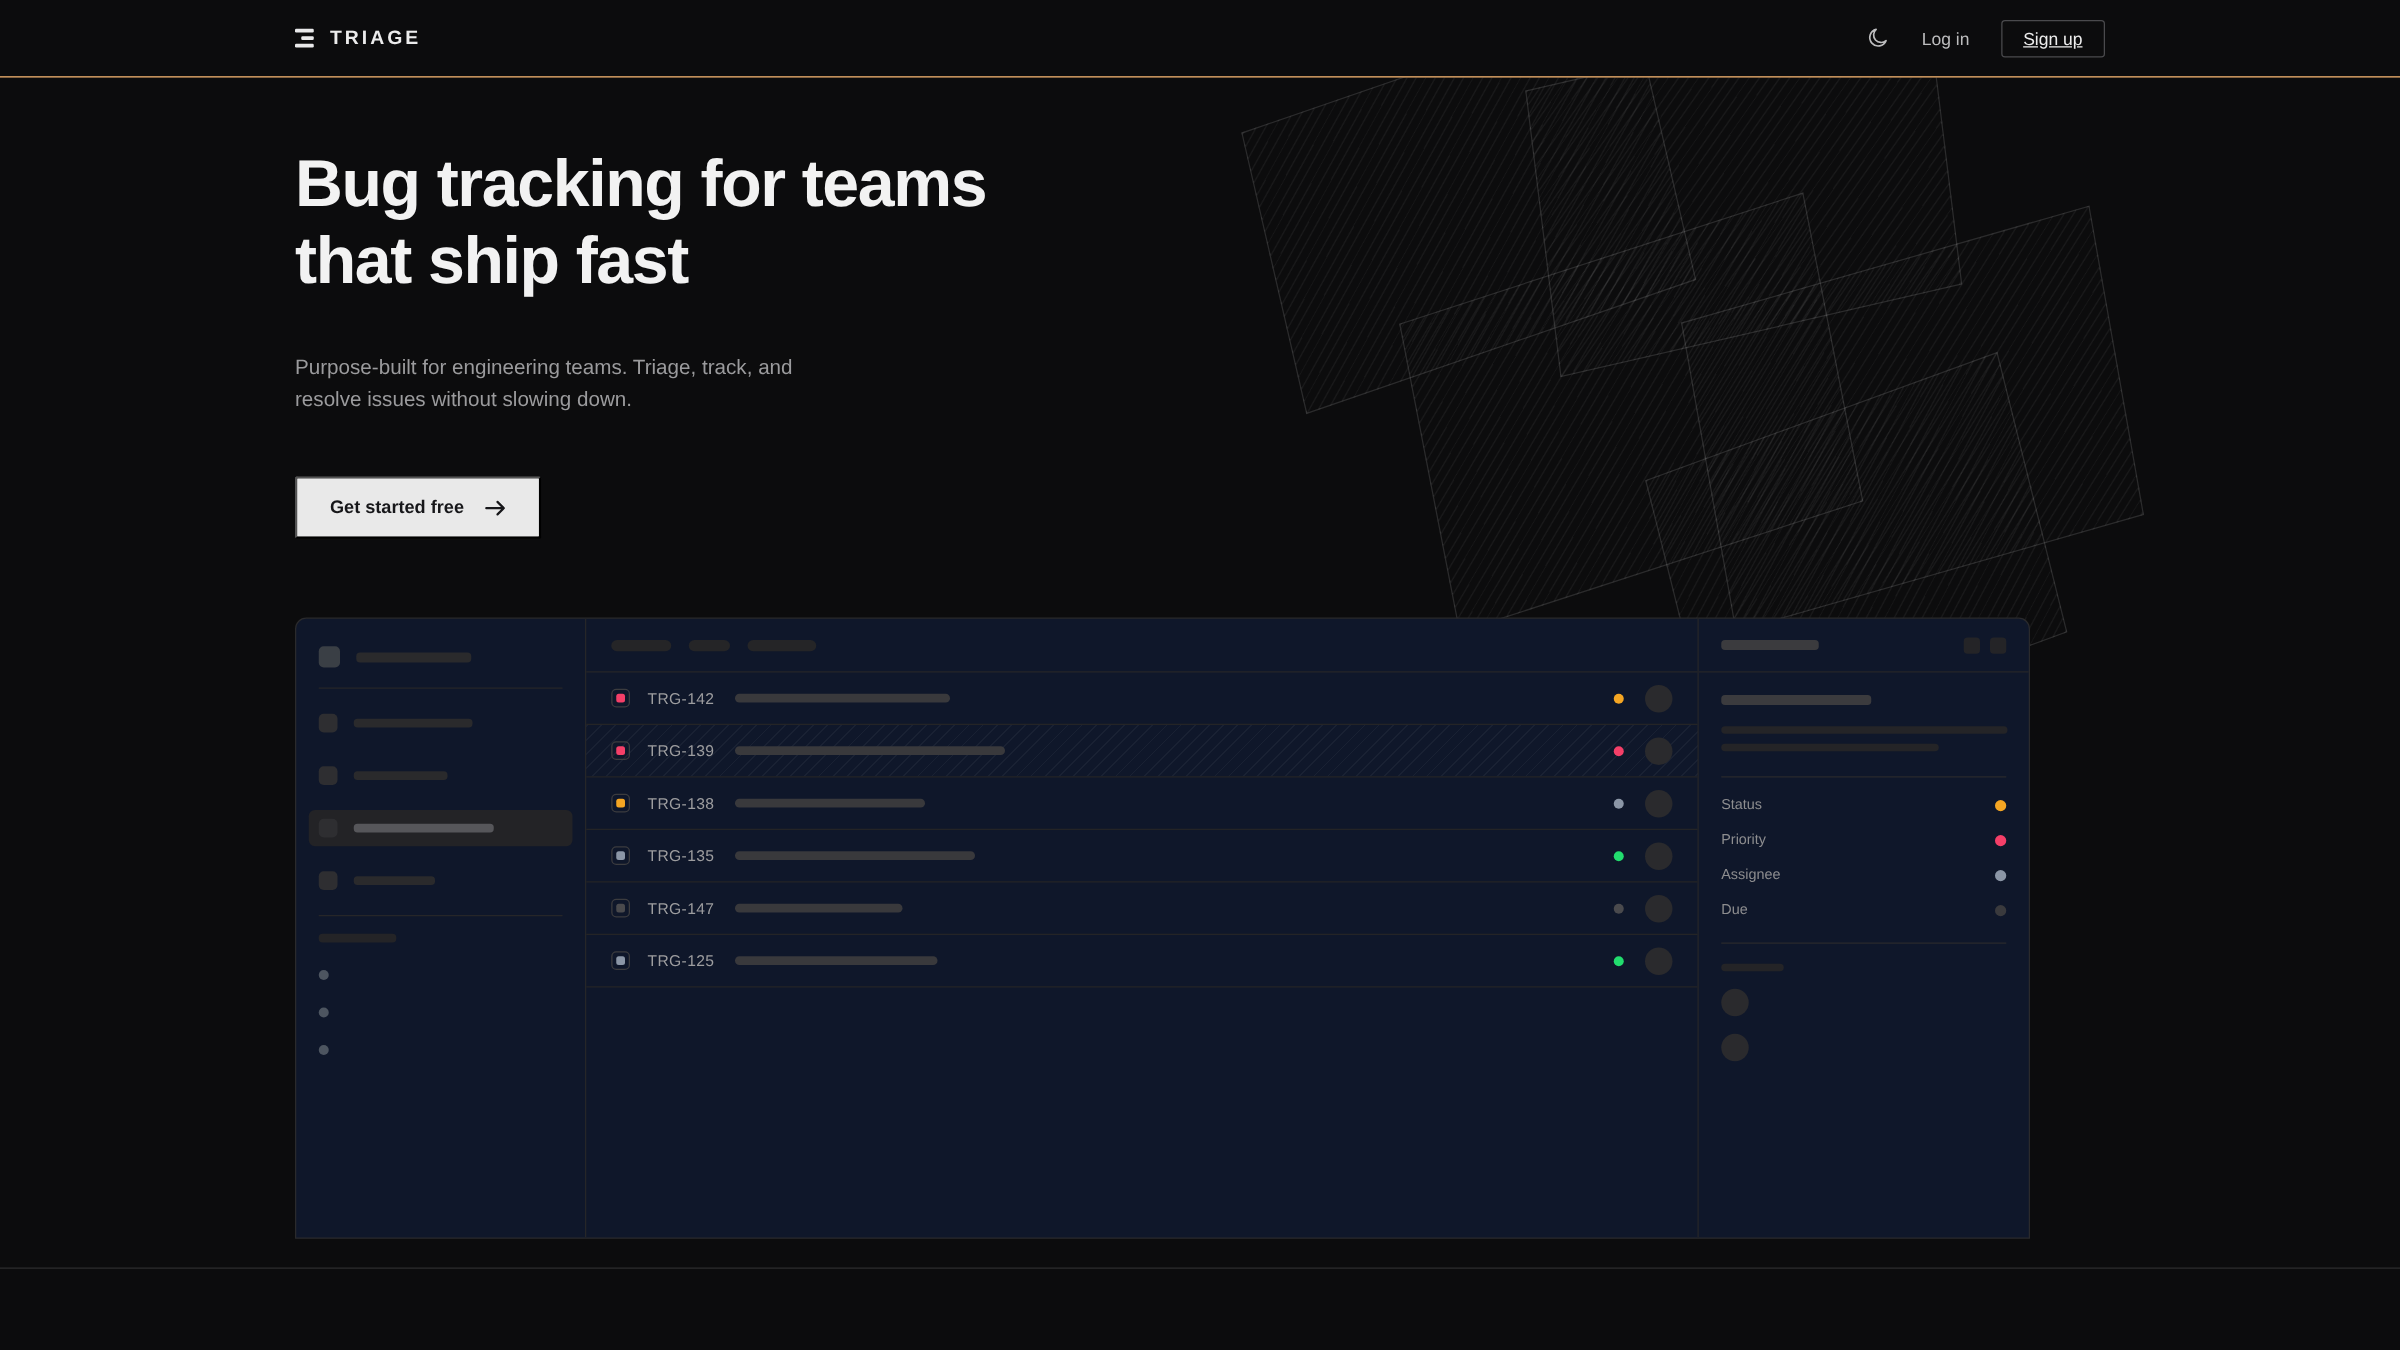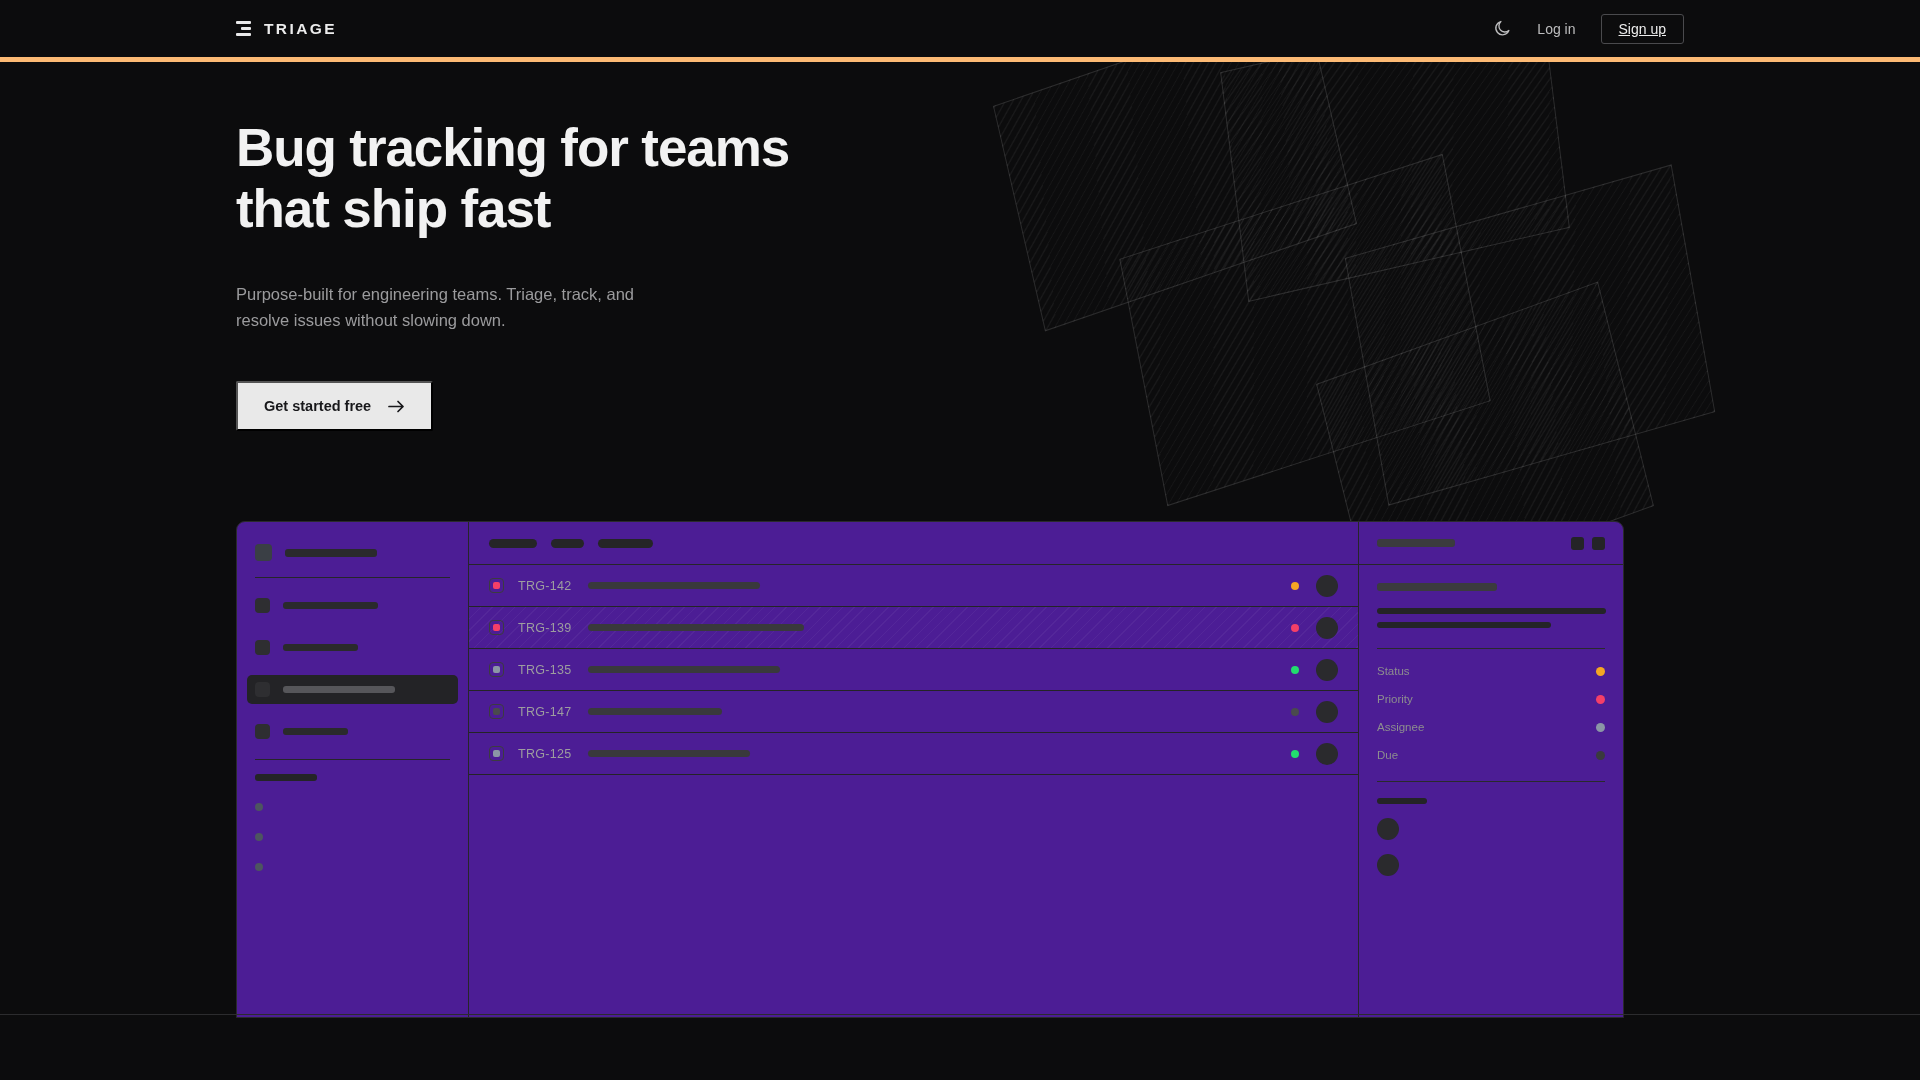--- a/index.html
+++ b/index.html
@@ -27,21 +27,21 @@
   .p2 { width:330px; height:230px; left:1230px; top:35px;  transform:rotate(-13deg) skewX(-6deg); }
   .p3 { width:340px; height:250px; left:1135px; top:205px; transform:rotate(-18deg) skewX(-7deg); }
   .p4 { width:340px; height:250px; left:1360px; top:210px; transform:rotate(-16deg) skewX(-6deg); }
   .p5 { width:300px; height:230px; left:1335px; top:330px; transform:rotate(-20deg) skewX(-6deg); }
 
   
   .nav {
     position:relative; z-index:5;
     height:62px; width:100%;
     display:flex; align-items:center;
-    border-bottom:5px solid #fdba74;
+    border-bottom:1px solid #fdba74;
     background:#0c0c0d;
   }
   .nav-inner {
     width:100%; padding:0 236px 0 236px;
     display:flex; align-items:center; justify-content:space-between;
   }
   .brand { display:flex; align-items:center; gap:13px; }
   .brand-mark { display:flex; flex-direction:column; gap:3px; width:15px; }
   .brand-mark i { display:block; height:3px; background:#e9e9ea; border-radius:1px; }
   .brand-mark i:nth-child(1){ width:15px; }
@@ -73,23 +73,23 @@
   .cta {
     margin-top:48px;
     display:inline-flex; align-items:center; gap:17px;
     background:#e9e9e9; color:#17171a;
     font-size:14.5px; font-weight:bold;
     padding:15px 26px; border-radius:2px;
   }
 
   
   .mock {
-    position:absolute; left:236px; top:521px;
+    position:absolute; left:236px; top:494px;
     width:1388px; height:497px;
-    background:#4c1d95;
+    background:#0f172a;
     border:1px solid #2a2a2c;
     border-radius:9px 9px 0 0;
     display:flex; overflow:hidden; z-index:3;
   }
 
   
   .mk-side { width:232px; border-right:1px solid #262628; padding:14px 0 0 0; flex:none; }
   .sk { background:#2a2a2c; border-radius:3px; display:block; }
   .side-head { display:flex; align-items:center; gap:13px; padding:8px 18px 16px 18px; }
   .ws-icon { width:17px; height:17px; border-radius:4px; background:#3a3f45; flex:none; }
@@ -248,20 +248,31 @@
           </span>
         </div>
         <div class="row hl">
           <span class="st-box">
             <i style="background:#f43f68"></i>
           </span>
           <span class="rid">TRG-139</span>
           <span class="title-sk" style="width:216px"></span>
           <span class="row-right">
             <span class="pri" style="background:#f43f68"></span>
+            <span class="ava"></span>
+          </span>
+        </div>
+        <div class="row">
+          <span class="st-box">
+            <i style="background:#f5a623"></i>
+          </span>
+          <span class="rid">TRG-138</span>
+          <span class="title-sk" style="width:152px"></span>
+          <span class="row-right">
+            <span class="pri" style="background:#8b96a6"></span>
             <span class="ava"></span>
           </span>
         </div>
         <div class="row">
           <span class="st-box">
             <i style="background:#8b96a6"></i>
           </span>
           <span class="rid">TRG-135</span>
           <span class="title-sk" style="width:192px"></span>
           <span class="row-right">

